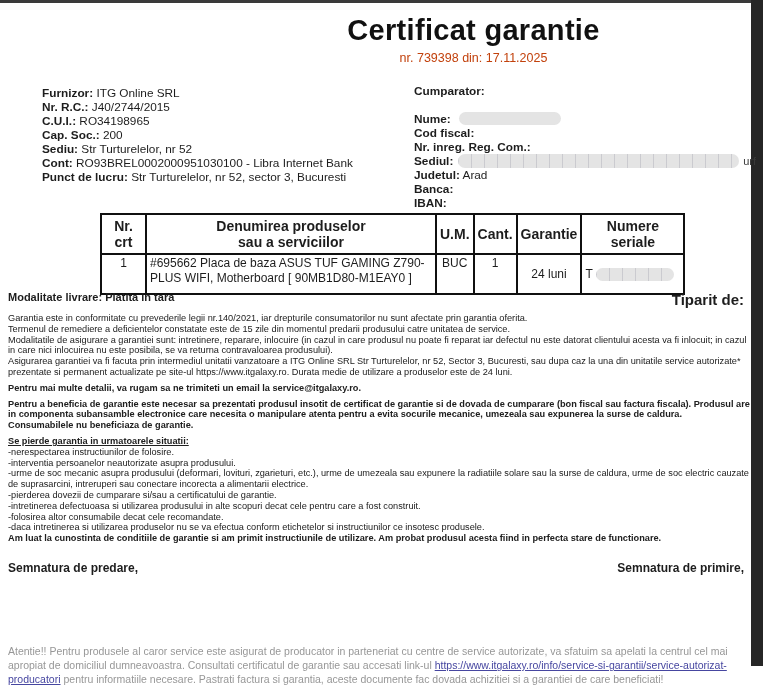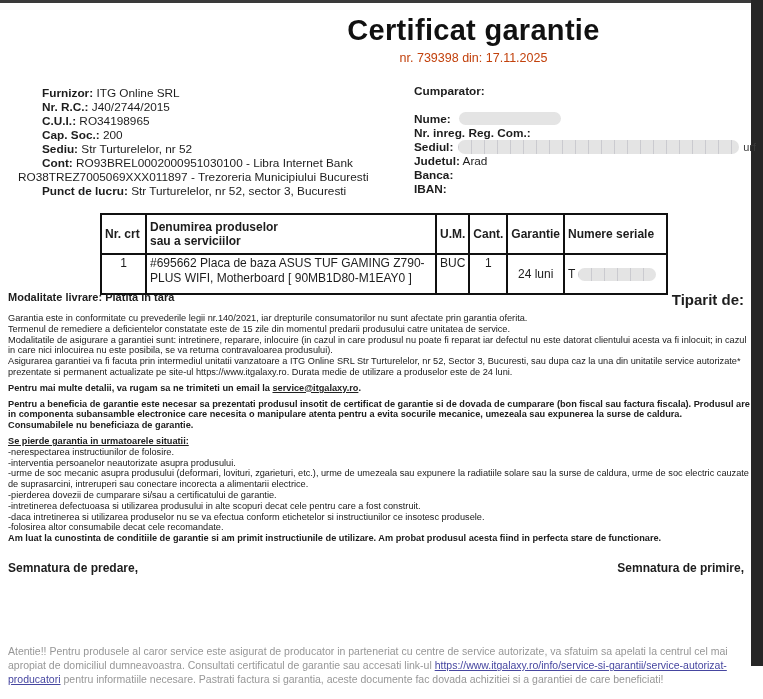--- a/index.html
+++ b/index.html
@@ -30,36 +30,36 @@
     background-color:#e4e4e4;
     background-image:repeating-linear-gradient(90deg, rgba(70,70,100,.16) 0 1px, transparent 1px 13px);
   }
   .blur-name { width:102px; margin-left:8px; }
   .blur-address { flex:1; height:14px; margin:0 4px 0 5px; }
   .frag { font-size:11px; color:#3a3a3a; }
   .blur-serial { width:78px; height:13px; margin-left:3px; vertical-align:middle; }
 
   table.products { position:absolute; left:100px; top:213px; border-collapse:collapse; table-layout:fixed; }
   table.products th, table.products td { border:2px solid #101010; padding:1px 3px; }
-  table.products th { font-size:12px; font-weight:bold; text-align:left; vertical-align:middle; height:36px; white-space:pre-line; }
+  table.products th { font-size:14px; font-weight:bold; text-align:center; vertical-align:middle; height:36px; white-space:pre-line; }
   table.products td { font-size:12px; height:36px; }
   td.c { text-align:center; vertical-align:top; padding-top:3px; }
   td.product { text-align:left; vertical-align:top; line-height:15px; padding:2px 4px; }
   td.garantie { text-align:center; vertical-align:middle; padding-top:8px; font-size:11.5px; }
   td.serial { vertical-align:middle; padding-left:4px; font-size:11.5px; }
 
   .delivery { position:absolute; left:8px; top:291px; font-size:11px; font-weight:bold; }
   .printed-by { position:absolute; right:19px; top:291px; font-size:15px; font-weight:bold; }
 
   .terms { position:absolute; left:8px; top:313px; width:746px; font-size:9.2px; line-height:10.8px; color:#202020; }
   .terms p { margin:0; }
   .gap { margin-top:5px !important; }
   .bold { font-weight:bold; }
   .uline { text-decoration:underline; }
-  a.email { color:inherit; text-decoration:underline; font-weight:bold; }
+  a.email { color:inherit; font-weight:bold; }
 
   .sig { position:absolute; top:561px; font-size:12px; font-weight:bold; }
   .sig-left { left:8px; }
   .sig-right { right:19px; }
 
   .footer { position:absolute; left:8px; top:644px; width:737px; font-size:10.5px; line-height:14.2px; color:#979797; }
   a.flink { color:#4646a0; text-decoration:underline; cursor:pointer; }
 </style>
 </head>
 <body>
@@ -74,27 +74,27 @@
     <div class="subtitle">nr. 739398 din: 17.11.2025</div>
   </div>
 
   <div class="supplier info">
     <div class="frow"><b>Furnizor:</b> <span>ITG Online SRL</span></div>
     <div class="frow"><b>Nr. R.C.:</b> <span>J40/2744/2015</span></div>
     <div class="frow"><b>C.U.I.:</b> <span>RO34198965</span></div>
     <div class="frow"><b>Cap. Soc.:</b> <span>200</span></div>
     <div class="frow"><b>Sediu:</b> <span>Str Turturelelor, nr 52</span></div>
     <div class="frow"><b>Cont:</b> <span>RO93BREL0002000951030100 - Libra Internet Bank</span></div>
-    <div class="frow"><span>RO38TREZ7005069XXX011897 - Trezoreria Municipiului Bucuresti</span></div>
     <div class="frow"><b>Punct de lucru:</b> <span>Str Turturelelor, nr 52, sector 3, Bucuresti</span></div>
   </div>
 
   <div class="buyer info">
     <div class="frow buyer-heading"><b>Cumparator:</b></div>
     <div class="frow"><b>Nume:</b><span class="blur blur-name"></span></div>
+    <div class="frow"><b>Cod fiscal:</b> <span></span></div>
     <div class="frow"><b>Nr. inreg. Reg. Com.:</b> <span></span></div>
     <div class="frow flexrow">
         <b>Sediul:</b>
         <span class="blur streaks blur-address"></span>
         <span class="frag">urf</span>
       </div>
     <div class="frow"><b>Judetul:</b> <span>Arad</span></div>
     <div class="frow"><b>Banca:</b> <span></span></div>
     <div class="frow"><b>IBAN:</b> <span></span></div>
   </div>
@@ -141,22 +141,22 @@
     <p>Asigurarea garantiei va fi facuta prin intermediul unitatii vanzatoare a ITG Online SRL Str Turturelelor, nr 52, Sector 3, Bucuresti, sau dupa caz la una din unitatile service autorizate* prezentate si permanent actualizate pe site-ul https://www.itgalaxy.ro. Durata medie de utilizare a produselor este de 24 luni.</p>
     <p class="bold gap"><span>Pentru mai multe detalii, va rugam sa ne trimiteti un email la</span> <a class="email">service@itgalaxy.ro</a><span>.</span></p>
     <p class="bold gap">Pentru a beneficia de garantie este necesar sa prezentati produsul insotit de certificat de garantie si de dovada de cumparare (bon fiscal sau factura fiscala). Produsul are in componenta subansamble electronice care necesita o manipulare atenta pentru a evita socurile mecanice, umezeala sau expunerea la surse de caldura.</p>
     <p class="bold">Consumabilele nu beneficiaza de garantie.</p>
     <p class="bold uline gap">Se pierde garantia in urmatoarele situatii:</p>
     <p>-nerespectarea instructiunilor de folosire.</p>
     <p>-interventia persoanelor neautorizate asupra produsului.</p>
     <p>-urme de soc mecanic asupra produsului (deformari, lovituri, zgarieturi, etc.), urme de umezeala sau expunere la radiatiile solare sau la surse de caldura, urme de soc electric cauzate de suprasarcini, intreruperi sau conectare incorecta a alimentarii electrice.</p>
     <p>-pierderea dovezii de cumparare si/sau a certificatului de garantie.</p>
     <p>-intretinerea defectuoasa si utilizarea produsului in alte scopuri decat cele pentru care a fost construit.</p>
+    <p>-folosirea altor consumabile decat cele recomandate.</p>
     <p>-daca intretinerea si utilizarea produselor nu se va efectua conform etichetelor si instructiunilor ce insotesc produsele.</p>
-    <p>-folosirea altor consumabile decat cele recomandate.</p>
     <p class="bold">Am luat la cunostinta de conditiile de garantie si am primit instructiunile de utilizare. Am probat produsul acesta fiind in perfecta stare de functionare.</p>
   </div>
 
   <div class="sig sig-left">Semnatura de predare,</div>
   <div class="sig sig-right">Semnatura de primire,</div>
 
   <div class="footer">
     <span>Atentie!! Pentru produsele al caror service este asigurat de producator in parteneriat cu centre de service autorizate, va sfatuim sa apelati la centrul cel mai apropiat de domiciliul dumneavoastra. Consultati certificatul de garantie sau accesati link-ul</span>
     <a class="flink">https://www.itgalaxy.ro/info/service-si-garantii/service-autorizat-producatori</a>
     <span>pentru informatiile necesare. Pastrati factura si garantia, aceste documente fac dovada achizitiei si a garantiei de care beneficiati!</span>

